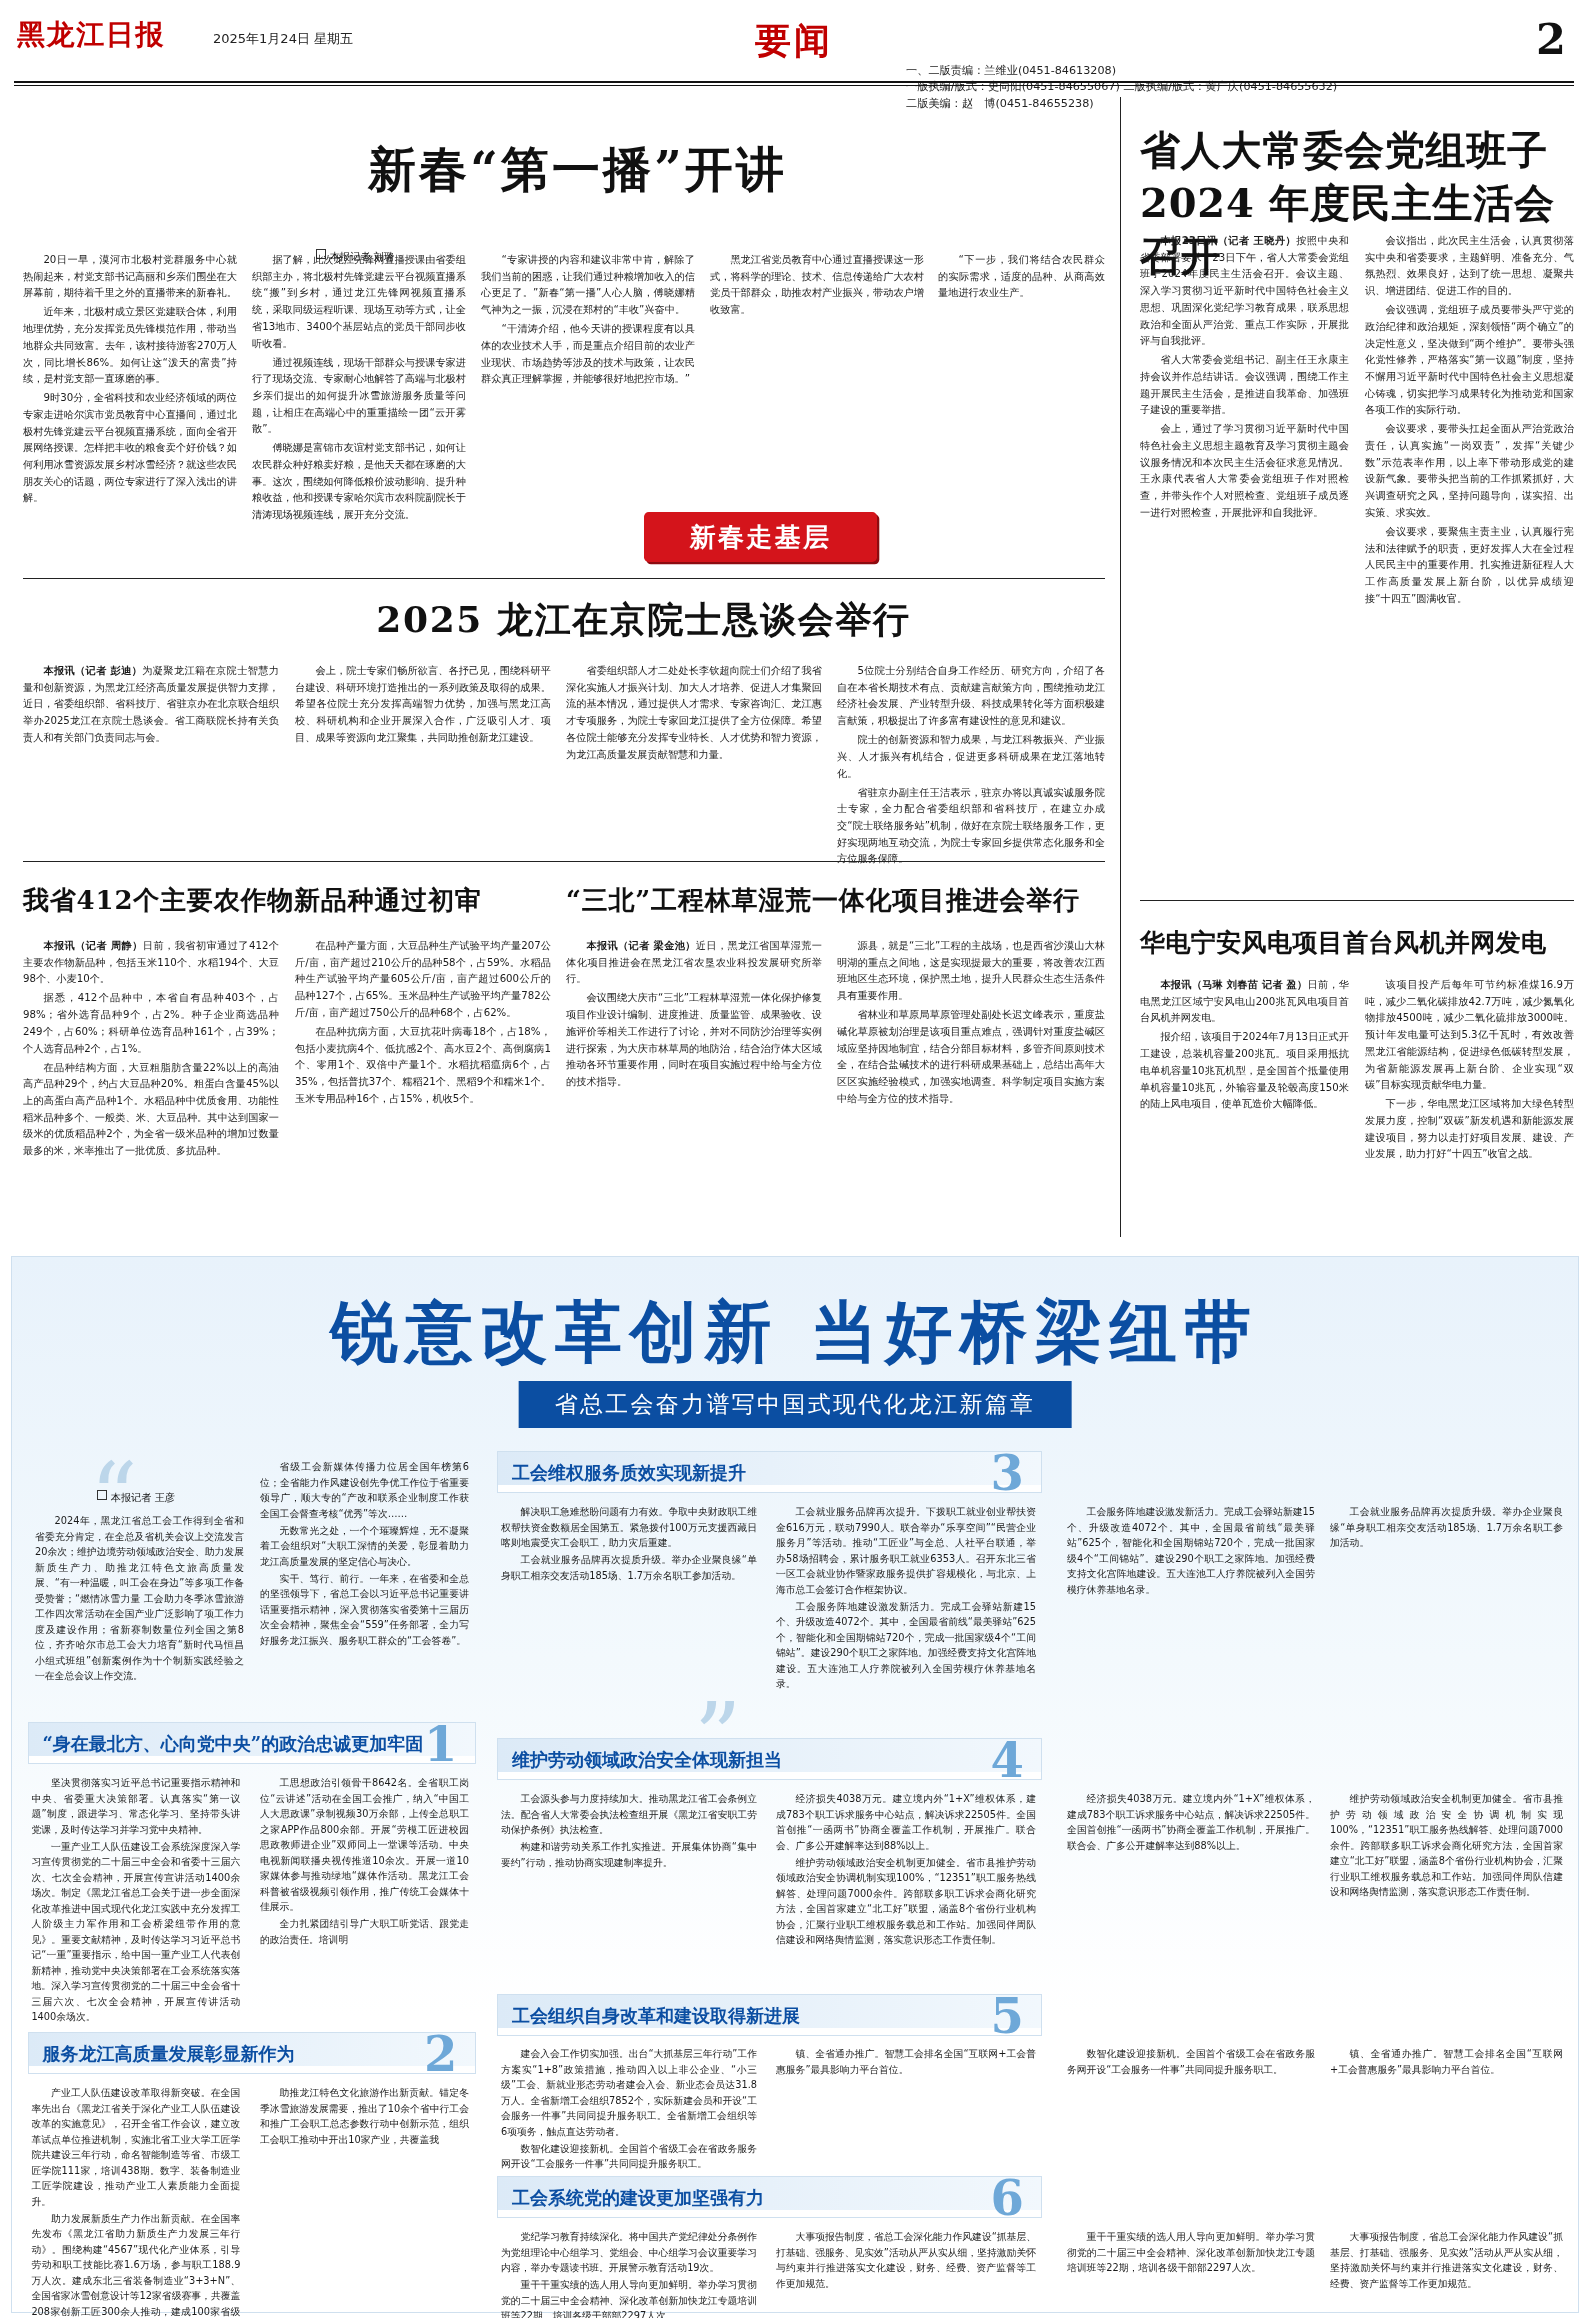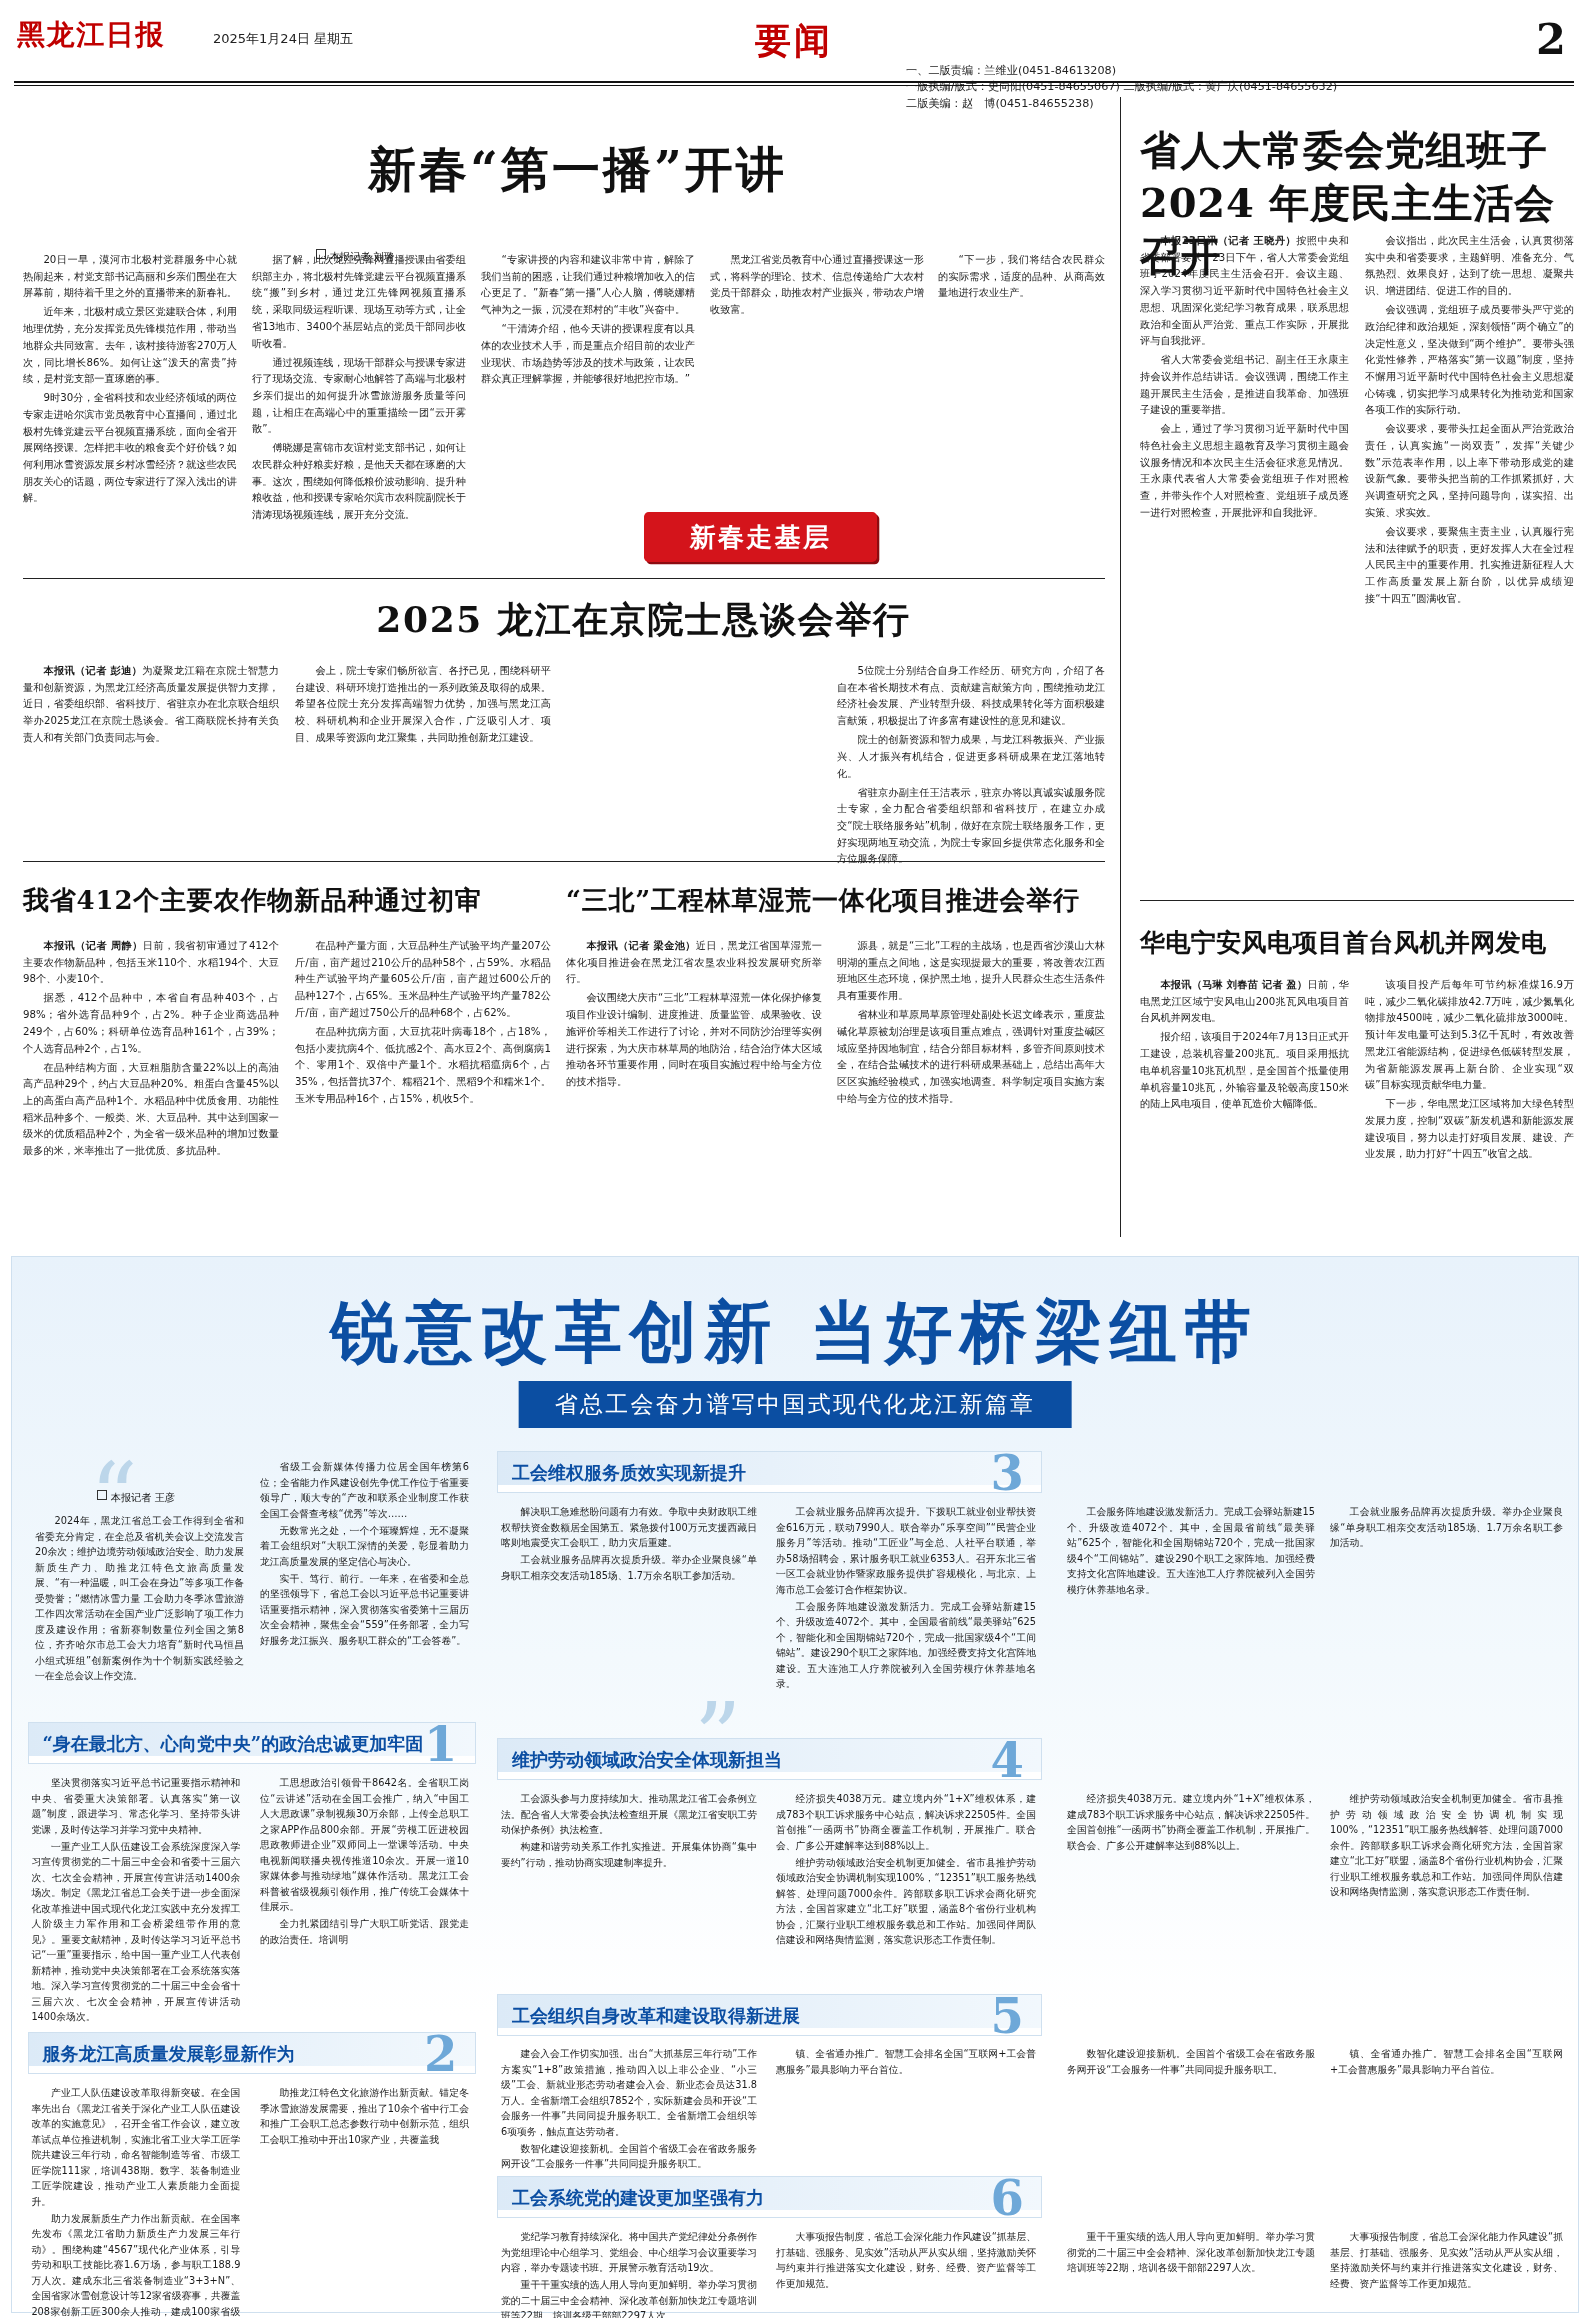--- a/index.html
+++ b/index.html
@@ -116,20 +116,23 @@
 
   <div class="hrule" style="left:23px;top:578px;width:1082px;"></div>
 
   <div class="a2-title hd1">2025 龙江在京院士恳谈会举行</div>
   <div class="col body" style="left:23px;top:663px;width:256px;">
     <p><b>本报讯（记者 彭迪）</b><span>为凝聚龙江籍在京院士智慧力量和创新资源，为黑龙江经济高质量发展提供智力支撑，近日，省委组织部、省科技厅、省驻京办在北京联合组织举办2025龙江在京院士恳谈会。省工商联院长持有关负责人和有关部门负责同志与会。</span></p>
   </div>
   <div class="col body" style="left:295px;top:663px;width:256px;">
     <p>会上，院士专家们畅所欲言、各抒己见，围绕科研平台建设、科研环境打造推出的一系列政策及取得的成果。希望各位院士充分发挥高端智力优势，加强与黑龙江高校、科研机构和企业开展深入合作，广泛吸引人才、项目、成果等资源向龙江聚集，共同助推创新龙江建设。</p>
   </div>
+  <div class="col body" style="left:566px;top:663px;width:256px;">
+    <p>省委组织部人才二处处长李钦超向院士们介绍了我省深化实施人才振兴计划、加大人才培养、促进人才集聚回流的基本情况，通过提供人才需求、专家咨询汇、龙江惠才专项服务，为院士专家回龙江提供了全方位保障。希望各位院士能够充分发挥专业特长、人才优势和智力资源，为龙江高质量发展贡献智慧和力量。</p>
+  </div>
   <div class="col body" style="left:837px;top:663px;width:268px;">
     <p>5位院士分别结合自身工作经历、研究方向，介绍了各自在本省长期技术有点、贡献建言献策方向，围绕推动龙江经济社会发展、产业转型升级、科技成果转化等方面积极建言献策，积极提出了许多富有建设性的意见和建议。</p>
     <p>院士的创新资源和智力成果，与龙江科教振兴、产业振兴、人才振兴有机结合，促进更多科研成果在龙江落地转化。</p>
     <p>省驻京办副主任王洁表示，驻京办将以真诚实诚服务院士专家，全力配合省委组织部和省科技厅，在建立办成交“院士联络服务站”机制，做好在京院士联络服务工作，更好实现两地互动交流，为院士专家回乡提供常态化服务和全方位服务保障。</p>
   </div>
 
   <div class="hrule" style="left:23px;top:861px;width:1082px;"></div>
 
   <div class="a3-title hd1">我省412个主要农作物新品种通过初审</div>
   <div class="col body" style="left:23px;top:938px;width:256px;">

